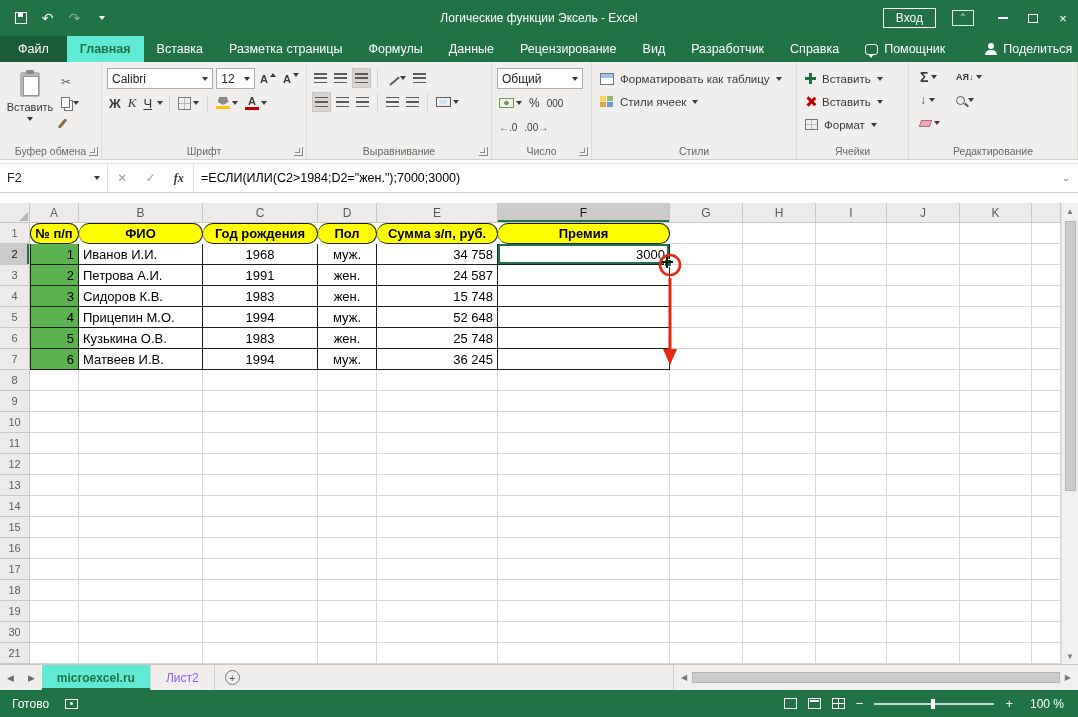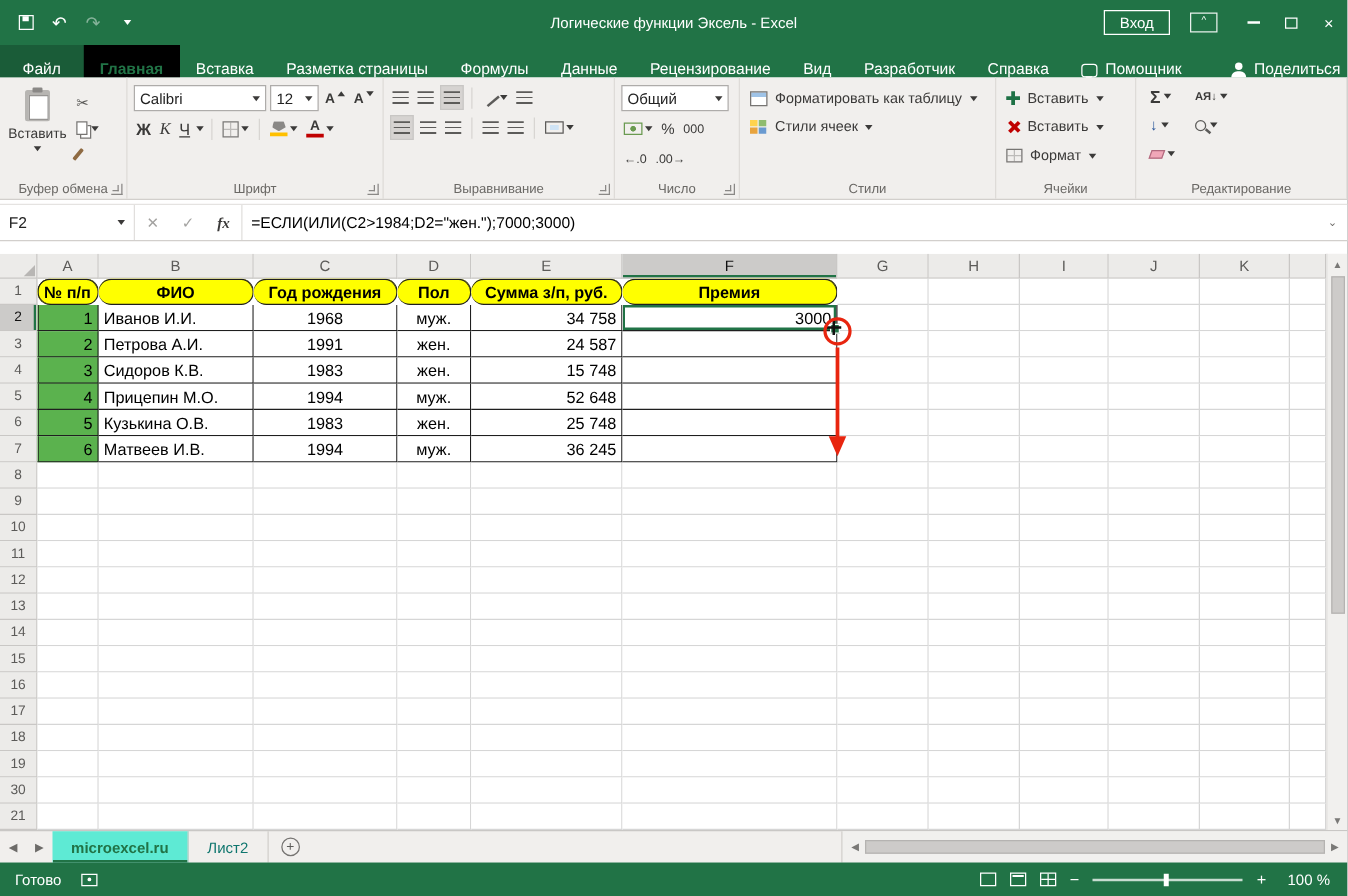--- a/index.html
+++ b/index.html
@@ -20,23 +20,23 @@
   .tb-title{position:absolute;left:50%;transform:translateX(-50%);font-size:12px;white-space:nowrap;}
   .tb-right{margin-left:auto;display:flex;align-items:center;height:100%;}
   .signin{border:1px solid #fff;padding:2px 12px;margin-right:16px;font-size:12px;}
   .ribopts{width:22px;height:16px;border:1.3px solid rgba(255,255,255,.9);margin-right:14px;display:flex;align-items:flex-start;justify-content:center;font-size:8px;line-height:9px;}
   .winbtn{width:30px;height:36px;display:flex;align-items:center;justify-content:center;font-size:13px;color:#fff;}
   .ic-minimize{width:10px;height:2px;background:#fff;display:inline-block;}
   .ic-maximize{width:10px;height:9px;border:1.4px solid #fff;display:inline-block;}
 
   
   .tabrow{position:absolute;left:0;top:36px;width:1078px;height:26px;background:var(--brand);display:flex;align-items:stretch;color:#fff;font-size:12.5px;}
-  .rtab{display:flex;align-items:flex-end;padding:0 13px;gap:6px;white-space:nowrap;}
+  .rtab{display:flex;align-items:center;padding:0 13px;gap:6px;white-space:nowrap;}
   .rtab.file{background:#1a5c38;padding:0 18px;}
-  .rtab.active{background:#000000;color:var(--brand);font-weight:bold;}
+  .rtab.active{background:#5eead4;color:var(--brand);font-weight:bold;}
   .rtab.asst{margin-left:auto;}
   .rtab.share{margin-left:14px;padding-right:18px;}
   .ic-bubble{width:13px;height:11px;border:1.3px solid #fff;border-radius:3px;position:relative;display:inline-block;}
   .ic-bubble::after{content:"";position:absolute;left:2px;bottom:-4px;border-left:3px solid transparent;border-right:3px solid transparent;border-top:4px solid #fff;}
   .ic-person{position:relative;width:12px;height:12px;display:inline-block;}
   .ic-person::before{content:"";position:absolute;left:3px;top:0;width:6px;height:6px;border-radius:50%;background:#fff;}
   .ic-person::after{content:"";position:absolute;left:0;bottom:0;width:12px;height:5px;border-radius:6px 6px 0 0;background:#fff;}
 
   
   .ribbon{position:absolute;left:0;top:62px;width:1078px;height:98px;background:#f1efed;border-bottom:1px solid #d2cfcc;display:flex;}
@@ -159,21 +159,21 @@
 
   
   .vscroll{position:absolute;right:0;top:203px;width:17px;height:461px;background:#f1f0ee;border-left:1px solid #e1dfdd;display:flex;flex-direction:column;align-items:center;}
   .vs-arrow{height:16px;width:100%;display:flex;align-items:center;justify-content:center;color:#7a7977;font-size:8px;}
   .vs-thumb{width:11px;height:270px;background:#cdcbc9;border:1px solid #b5b3b1;margin-top:2px;}
   .vs-spacer{flex:1;}
 
   
   .sheetbar{position:absolute;left:0;top:664px;width:1078px;height:26px;background:#f1efed;border-top:1px solid #c9c7c5;display:flex;align-items:stretch;font-size:12px;}
   .snav{display:flex;align-items:center;padding:0 7px;color:#6d6b69;font-size:9px;}
-  .stab{display:flex;align-items:center;padding:0 15px;border-right:1px solid #d2cfcc;color:#0f766e;}
+  .stab{display:flex;align-items:center;padding:0 15px;border-right:1px solid #d2cfcc;color:#8b5cf6;}
   .stab.active{background:#5eead4;color:var(--brand);font-weight:bold;box-shadow:inset 0 -2px 0 var(--brand);}
   .addsheet{display:flex;align-items:center;padding:0 10px;}
   .addcirc{width:15px;height:15px;border:1px solid #767472;border-radius:50%;display:flex;align-items:center;justify-content:center;font-size:11px;color:#5c5b59;}
   .hscroll{margin-left:auto;width:405px;display:flex;align-items:center;background:#f1f0ee;border-left:1px solid #d2cfcc;padding:0 2px;}
   .hs-arrow{padding:0 5px;color:#7a7977;font-size:8px;}
   .hs-thumb{flex:1;height:11px;background:#cdcbc9;border:1px solid #b5b3b1;}
 
   
   .statusbar{position:absolute;left:0;top:690px;width:1078px;height:27px;background:var(--brand);color:#fff;display:flex;align-items:center;}
   .sb-ready{padding-left:12px;font-size:12px;}

